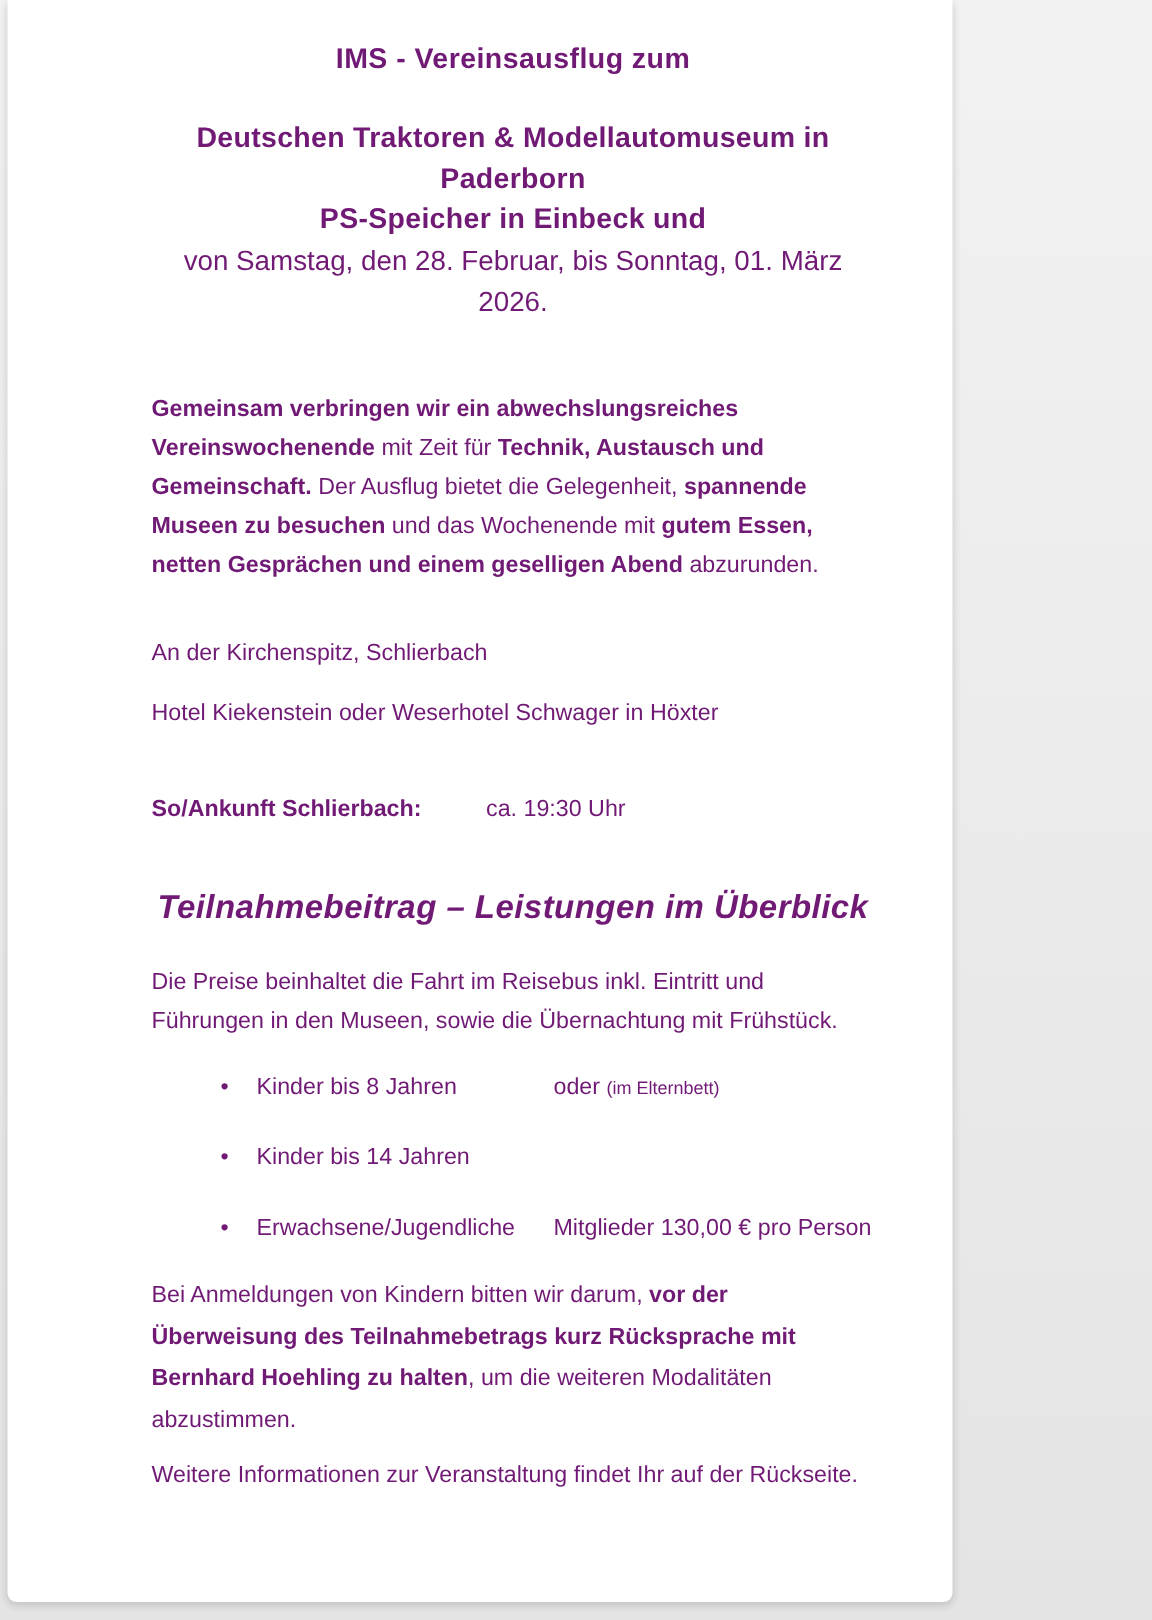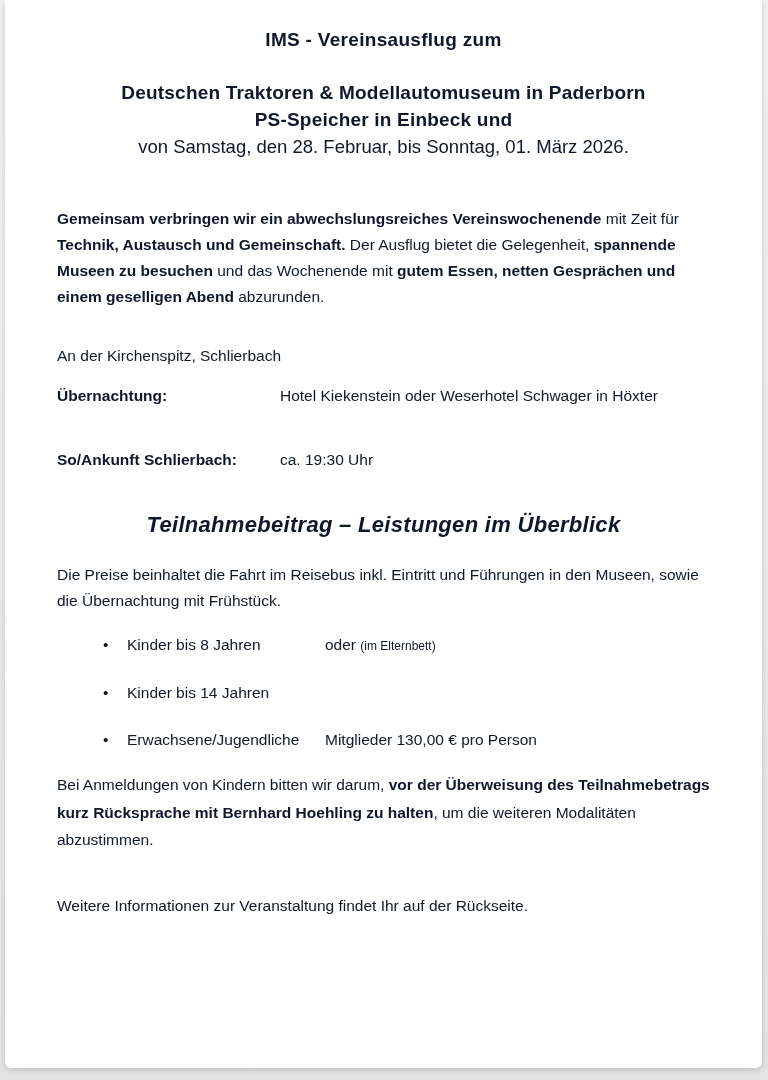--- a/index.html
+++ b/index.html
@@ -14,26 +14,27 @@
   .viewer {
     position: relative;
     width: 768px;
     height: 1080px;
     background: linear-gradient(#f2f2f2, #e4e4e4);
   }
   .page {
     position: absolute;
     left: 5px;
     top: 0;
-    width: 757px;
+    width: 630px;
     height: 1068px;
     background: #ffffff;
     border-radius: 0 0 6px 6px;
     box-shadow: 0 2px 6px rgba(0,0,0,0.16);
-    color: #0f172a;
+    color: #701a75;
+    padding-left: 44px;
   }
   .content {
     padding: 26px 52px 0 52px;
     font-size: 15.5px;
     line-height: 26px;
   }
   
   .doc-title {
     margin: 0 0 26px 0;
     text-align: center;
@@ -70,21 +71,21 @@
   .fees-desc { margin: 24px 0 0 0; max-width: 672px; }
   .fee-list { margin: 18px 0 0 0; padding: 0; list-style: none; }
   .fee-item { display: flex; align-items: flex-start; }
   .fee-item + .fee-item { margin-top: 21px; }
   .bullet { width: 24px; flex: 0 0 24px; margin-left: 46px; font-size: 15.5px; }
   .fee-label { width: 198px; flex: 0 0 198px; }
   .fee-value { flex: 1; }
   .small-note { font-size: 12px; }
   
   .notes { margin: 18px 0 0 0; max-width: 680px; line-height: 27.5px; }
-  .footer-line { margin: 39px 0 0 0; }
+  .footer-line { margin: 11px 0 0 0; }
 </style>
 </head>
 <body>
 
 <div class="viewer">
   <div class="page">
     <div class="content">
 
       <h1 class="doc-title">IMS - Vereinsausflug zum</h1>
       <div class="subtitle-block">
@@ -95,21 +96,20 @@
 
       <p class="intro"><span class="b">Gemeinsam verbringen wir ein abwechslungsreiches Vereinswochenende</span><span> mit Zeit für </span><span class="b">Technik, Austausch und Gemeinschaft.</span><span> Der Ausflug bietet die Gelegenheit, </span><span class="b">spannende Museen zu besuchen</span><span> und das Wochenende mit </span><span class="b">gutem Essen, netten Gesprächen und einem geselligen Abend</span><span> abzurunden.</span></p>
 
       <div class="schedule">
         <div class="srow">
           <div class="svalue">
             <div>An der Kirchenspitz, Schlierbach</div>
           </div>
         </div>
         <div class="srow">
-          <div class="slabel">Übernachtung:</div>
           <div class="svalue">
             <div>Hotel Kiekenstein oder Weserhotel Schwager in Höxter</div>
           </div>
         </div>
         <div class="srow last">
           <div class="slabel">So/Ankunft Schlierbach:</div>
           <div class="svalue">
             <div>ca. 19:30 Uhr</div>
           </div>
         </div>

